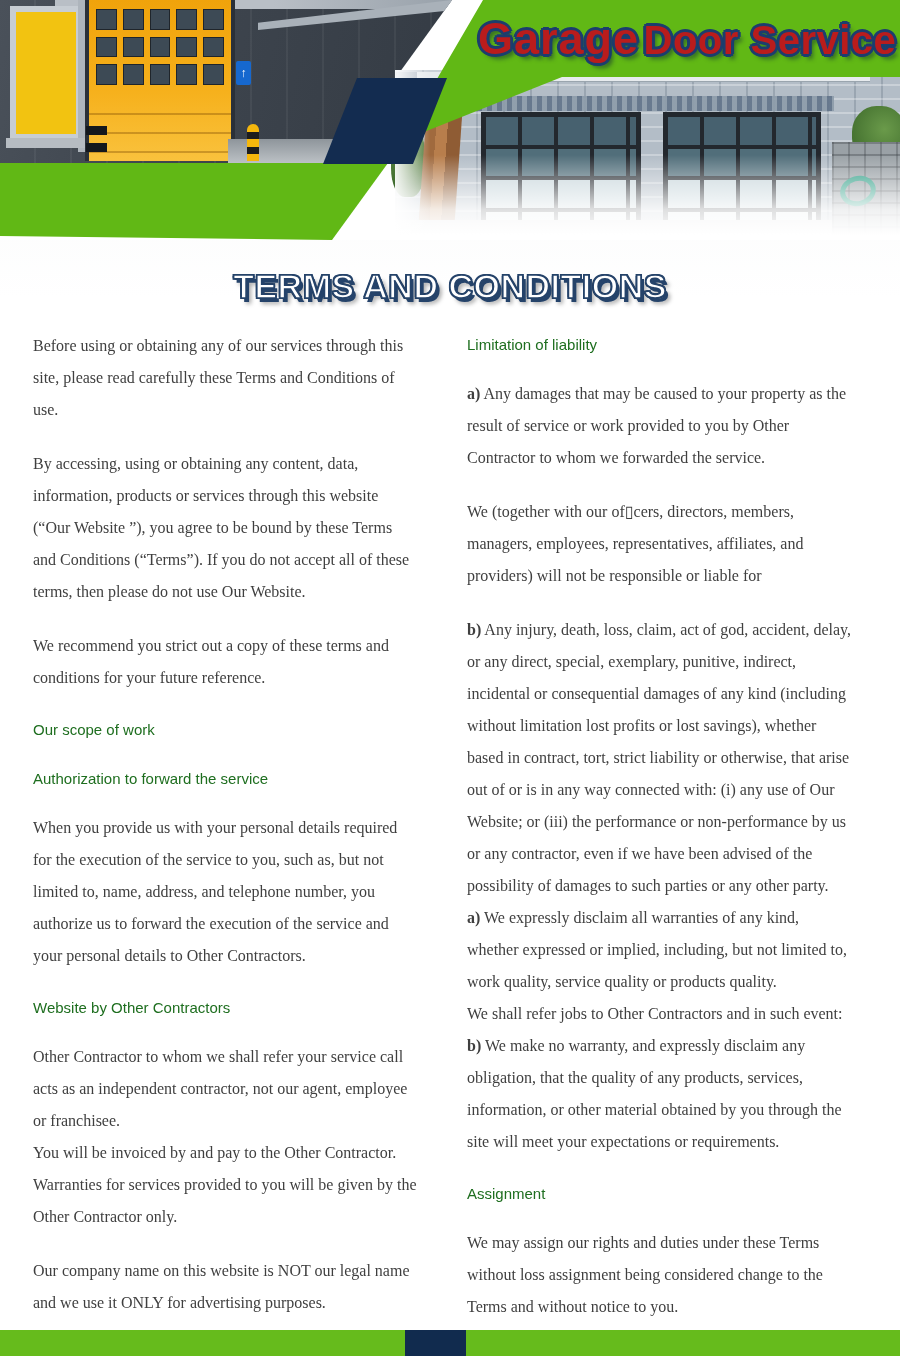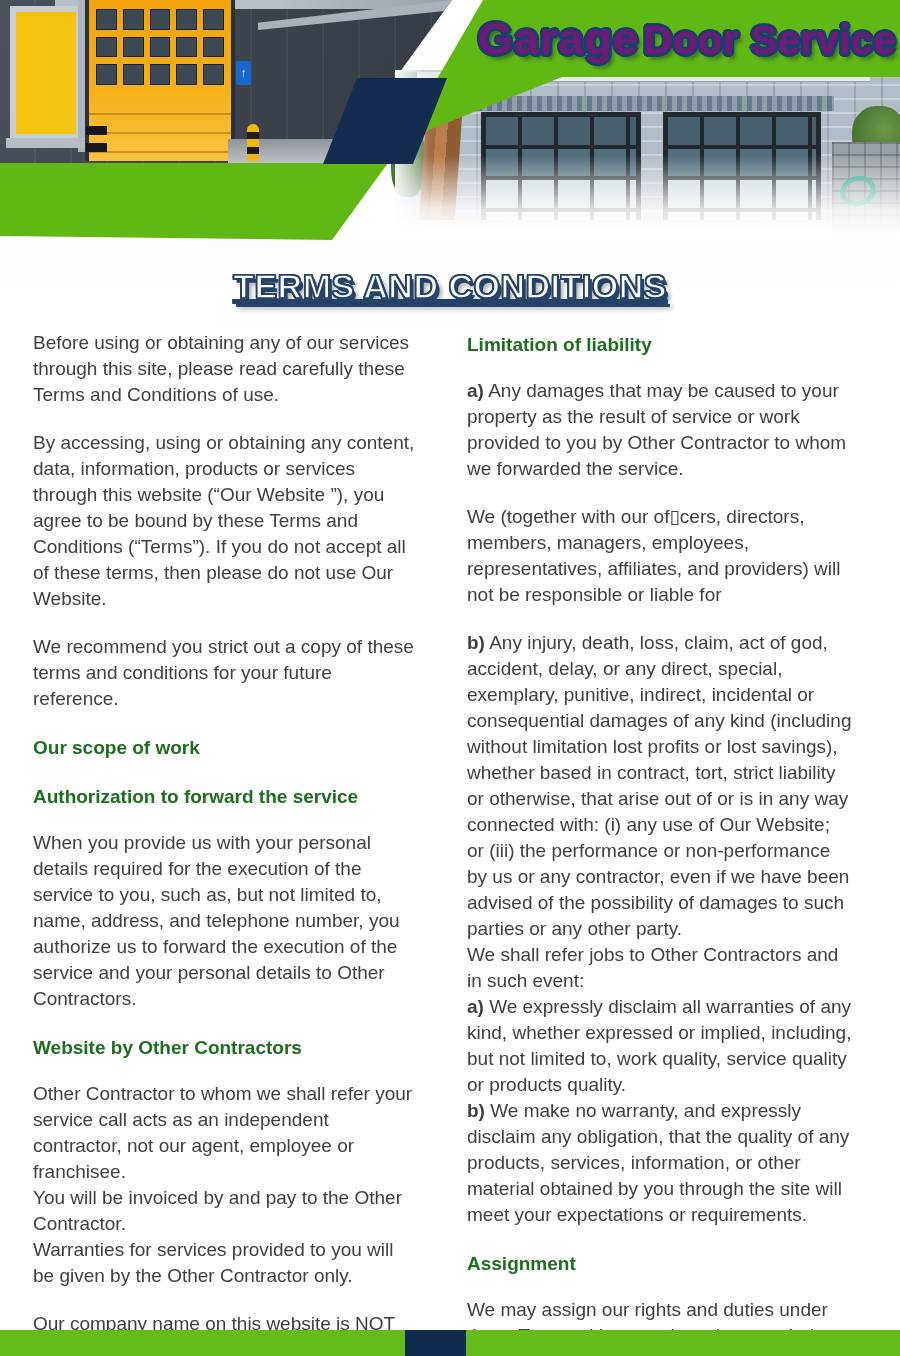--- a/index.html
+++ b/index.html
@@ -70,40 +70,40 @@
                      repeating-linear-gradient(90deg,rgba(58,63,68,.3) 0 2px,transparent 2px 16px); }
   .pr-hose { position:absolute; right:24px; top:106px; width:36px; height:30px; border:5px solid #2f9e86;
     border-radius:50%; transform:rotate(-15deg); }
   .pr-drive { position:absolute; left:0; right:66px; top:150px; height:20px; background:#cdd2d4; }
   .pr-fade { position:absolute; inset:0;
     background:linear-gradient(90deg,rgba(255,255,255,.9),rgba(255,255,255,0) 7%),
                linear-gradient(180deg,rgba(255,255,255,0) 50%,rgba(255,255,255,.85) 82%,#fff 97%); }
 
   
   .brand { position:absolute; left:478px; top:13px; width:392px; z-index:4; text-align:center;
-    color:#701a75; font-weight:bold; white-space:nowrap;
+    color:#b91c1c; font-weight:bold; white-space:nowrap;
     text-shadow:-2px -2px 0 #1c3e6e,2px -2px 0 #1c3e6e,-2px 2px 0 #1c3e6e,2px 2px 0 #1c3e6e,
                 0 -3px 0 #1c3e6e,0 3px 0 #1c3e6e,-3px 0 0 #1c3e6e,3px 0 0 #1c3e6e,
                 4px 5px 4px rgba(8,25,55,.5); }
   .brand .w1 { font-size:45px; letter-spacing:1px; }
   .brand .w2 { font-size:40px; letter-spacing:.5px; }
 
   
   .page-title { margin:26px auto 0; width:860px; text-align:center;
     font-size:34px; line-height:40px; font-weight:800; letter-spacing:.5px; color:#fff;
     -webkit-text-stroke:1.6px #25436a;
     text-shadow:3px 4px 0 #25436a, 5px 6px 4px rgba(0,0,0,.35),
-                -1px -1px 0 #25436a,1px -1px 0 #25436a,-1px 1px 0 #25436a,1px 1px 0 #25436a;text-decoration:underline; }
+                -1px -1px 0 #25436a,1px -1px 0 #25436a,-1px 1px 0 #25436a,1px 1px 0 #25436a; }
   .cols { display:flex; padding:24px 0 0 33px; }
   .col { width:385px; }
   .col + .col { margin-left:49px; }
-  .col p { font-size:19px; line-height:26px; color:#3f3f3f; margin:0 0 22px; }
+  .col p { font-size:16px; line-height:32px; color:#3f3f3f; margin:0 0 22px;font-family:Liberation Serif, serif; }
   .col p.tight { margin:0; }
   .col p.pre { white-space:pre-line; }
-  .col h3 { font-size:19px; line-height:26px; color:#1e6e1f; font-weight:bold; margin:23px 0 20px; }
+  .col h3 { font-size:15px; line-height:26px; color:#1e6e1f; font-weight:normal; margin:23px 0 20px; }
   .col h3.first { margin-top:2px; }
   .col b.mk { font-weight:bold; color:#3f3f3f; }
 
   
   .footer-bar { position:absolute; left:0; bottom:0; width:900px; height:26px; background:#66bb1c; }
   .footer-accent { position:absolute; left:405px; top:0; width:61px; height:26px; background:#112b4e; }
 </style>
 </head>
 <body>
 
@@ -206,26 +206,26 @@
 Warranties for services provided to you will be given by the Other Contractor only.</p>
         <p>Our company name on this website is NOT our legal name and we use it ONLY for advertising purposes.</p>
       </section>
 
       <section class="col">
         <h3 class="first">Limitation of liability</h3>
         <p><b class="mk">a)</b> <span>Any damages that may be caused to your property as the result of service or work provided to you by Other Contractor to whom we forwarded the service.</span></p>
         <p>We (together with our of▯cers, directors, members, managers, employees, representatives, affiliates, and providers) will not be responsible or liable for</p>
         <p class="tight"><b class="mk">b)</b> <span>Any injury, death, loss, claim, act of god, accident, delay, or any direct, special, exemplary, punitive, indirect, incidental or consequential damages of any kind (including without limitation lost profits or lost savings), whether based in contract, tort, strict liability or otherwise, that arise out of or is in any way connected with: (i) any use of Our Website; or (iii) the performance or non-performance by us or any contractor, even if we have been advised of the possibility of damages to such parties or any other party.</span></p>
 
+        <p class="tight"><b class="mk">a)</b> <span>We expressly disclaim all warranties of any kind, whether expressed or implied, including, but not limited to, work quality, service quality or products quality.</span></p>
         <p class="tight">We shall refer jobs to Other Contractors and in such event:</p>
-        <p class="tight"><b class="mk">a)</b> <span>We expressly disclaim all warranties of any kind, whether expressed or implied, including, but not limited to, work quality, service quality or products quality.</span></p>
         <p class="tight"><b class="mk">b)</b> <span>We make no warranty, and expressly disclaim any obligation, that the quality of any products, services, information, or other material obtained by you through the site will meet your expectations or requirements.</span></p>
 
         <h3>Assignment</h3>
-        <p>We may assign our rights and duties under these Terms without such assignment being considered change to the Terms and without notice to you.</p>
+        <p>We may assign our rights and duties under these Terms without loss assignment being considered change to the Terms and without notice to you.</p>
       </section>
 
     </div>
   </main>
 
   <footer class="footer-bar">
     <div class="footer-accent"></div>
   </footer>
 
 </div>

